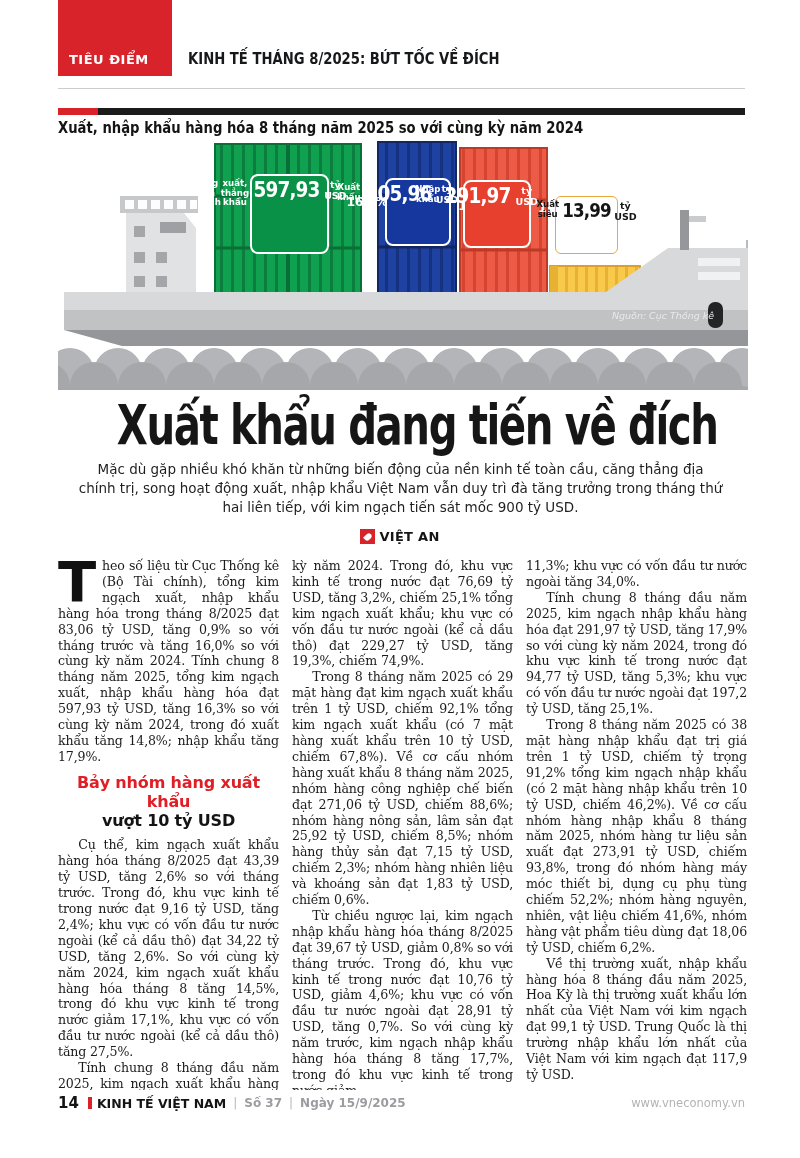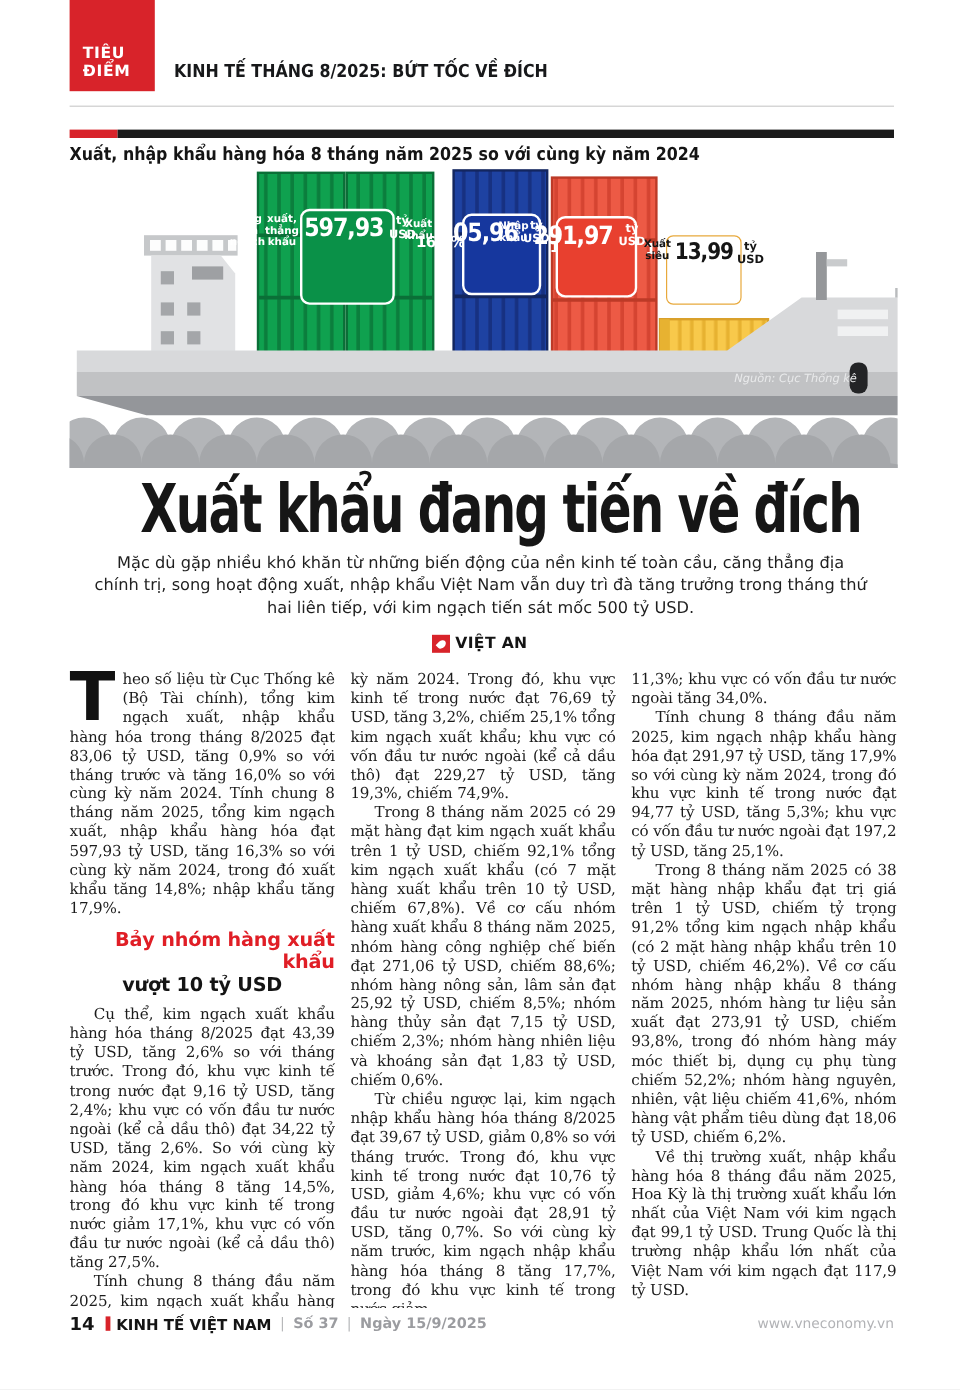--- a/index.html
+++ b/index.html
@@ -2,21 +2,21 @@
 <html><head>
 <meta charset="utf-8">
 <style>
   html,body{margin:0;padding:0;background:#e9e9e9;}
   .page{position:relative;width:800px;height:1158px;background:#ffffff;overflow:hidden;
         font-family:"DejaVu Sans",sans-serif;color:#1c1c1c;}
   .condensed{display:inline-block;transform:scaleX(.88);transform-origin:0 50%;white-space:nowrap;}
 
   
   .kicker-row{position:absolute;left:58px;top:0;display:flex;align-items:flex-end;}
-  .kicker-box{width:71px;height:76px;background:#d8232a;display:flex;align-items:flex-end;
+  .kicker-box{width:114px;height:76px;background:#d8232a;display:flex;align-items:flex-end;
               padding:0 0 9px 11px;box-sizing:border-box;}
   .kicker-box span{color:#fff;font-size:13px;font-weight:bold;letter-spacing:.5px;}
   .kicker-title{margin:0 0 8px 16px;font-size:15px;font-weight:bold;color:#17181a;}
   .rule{position:absolute;left:58px;top:88px;width:687px;height:1px;background:#cccccc;}
 
   
   .info-bar{position:absolute;left:58px;top:108px;width:687px;height:7px;display:flex;}
   .info-bar .red{width:40px;background:#d8232a;}
   .info-bar .black{flex:1;background:#1b1b1b;}
   .info-title{position:absolute;left:58px;top:119px;font-size:15px;font-weight:bold;color:#141414;}
@@ -56,21 +56,21 @@
   
   .columns{position:absolute;left:58px;top:558px;width:690px;height:532px;display:flex;gap:13px;overflow:hidden;}
   .col{width:221px;font-family:"DejaVu Serif",serif;font-size:12.6px;line-height:15.9px;
        text-align:justify;color:#1b1b1b;letter-spacing:-.15px;}
   .col p{margin:0;}
   .col p.indent{text-indent:1.6em;}
   .dropcap{float:left;font-family:"DejaVu Sans",sans-serif;font-weight:bold;font-size:56px;
            line-height:44px;padding:2px 6px 0 0;color:#111;}
   .subhead{text-align:center;font-family:"DejaVu Sans",sans-serif;font-weight:bold;
            font-size:16px;line-height:1.18;margin:9px 0 7px 0;}
-  .subhead .l1{color:#e01e26;display:block;text-align:right;}
+  .subhead .l1{color:#e01e26;display:block;}
   .subhead .l2{color:#141414;display:block;}
 
   
   .footer{position:absolute;left:58px;top:1094px;width:687px;display:flex;align-items:center;}
   .footer .pageno{font-size:15px;font-weight:bold;color:#141414;}
   .footer .minibar{width:4px;height:12px;background:#d8232a;margin:0 5px 0 9px;}
   .footer .brand{font-size:12.5px;font-weight:bold;color:#141414;}
   .footer .grey{color:#9b9ca0;font-size:12px;font-weight:bold;margin-left:7px;}
   .footer .sep{color:#b7b8ba;font-weight:normal;}
   .footer .site{margin-left:auto;color:#b2b3b6;font-size:11.5px;}
@@ -200,21 +200,21 @@
       <div class="stat-unit">tỷ USD</div>
     </div>
 
     <div class="info-source">Nguồn: Cục Thống kê</div>
   </div>
 
   <h1 class="headline" style="margin:0;">
     <span>Xuất khẩu đang tiến về đích</span>
   </h1>
 
-  <div class="lead">Mặc dù gặp nhiều khó khăn từ những biến động của nền kinh tế toàn cầu, căng thẳng địa chính trị, song hoạt động xuất, nhập khẩu Việt Nam vẫn duy trì đà tăng trưởng trong tháng thứ hai liên tiếp, với kim ngạch tiến sát mốc 500 tỷ USD.</div>
+  <div class="lead">Mặc dù gặp nhiều khó khăn từ những biến động của nền kinh tế toàn cầu, căng thẳng địa chính trị, song hoạt động xuất, nhập khẩu Việt Nam vẫn duy trì đà tăng trưởng trong tháng thứ hai liên tiếp, với kim ngạch tiến sát mốc 900 tỷ USD.</div>
 
   <div class="byline">
     <span class="byline-icon">
         <i></i>
       </span>
     <span class="byline-name">VIỆT AN</span>
   </div>
 
   <div class="columns">
     <div class="col">

